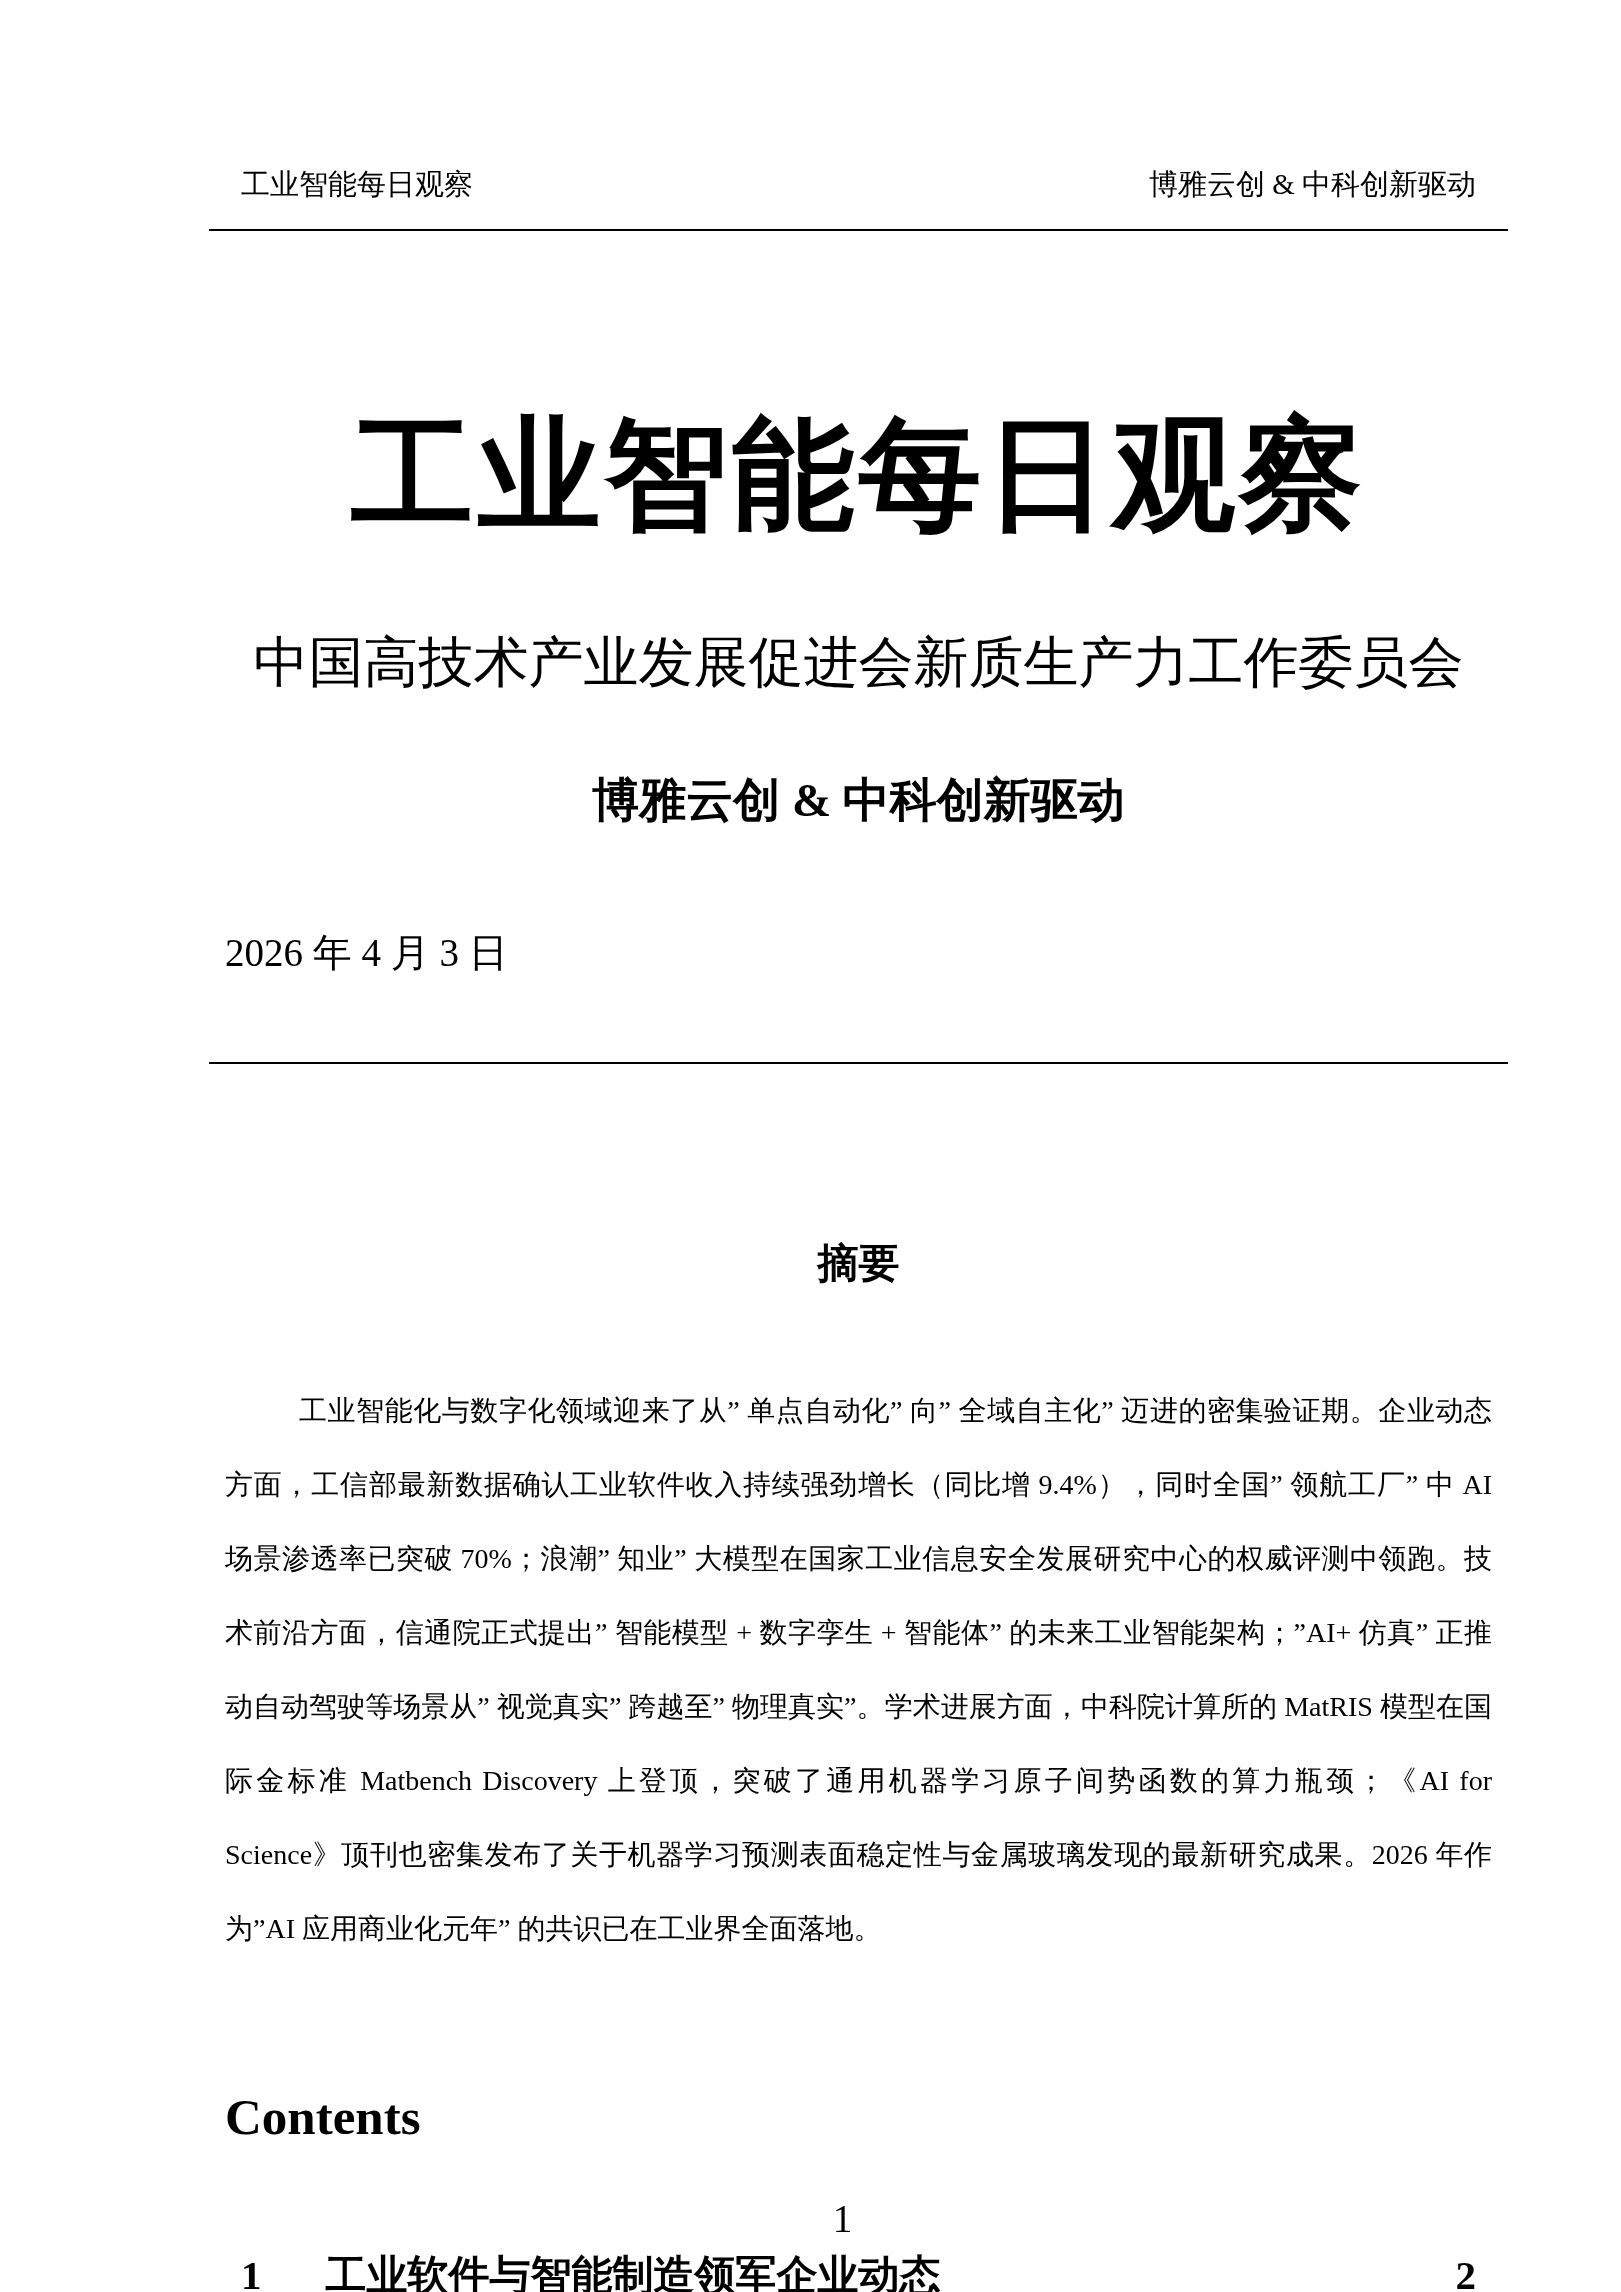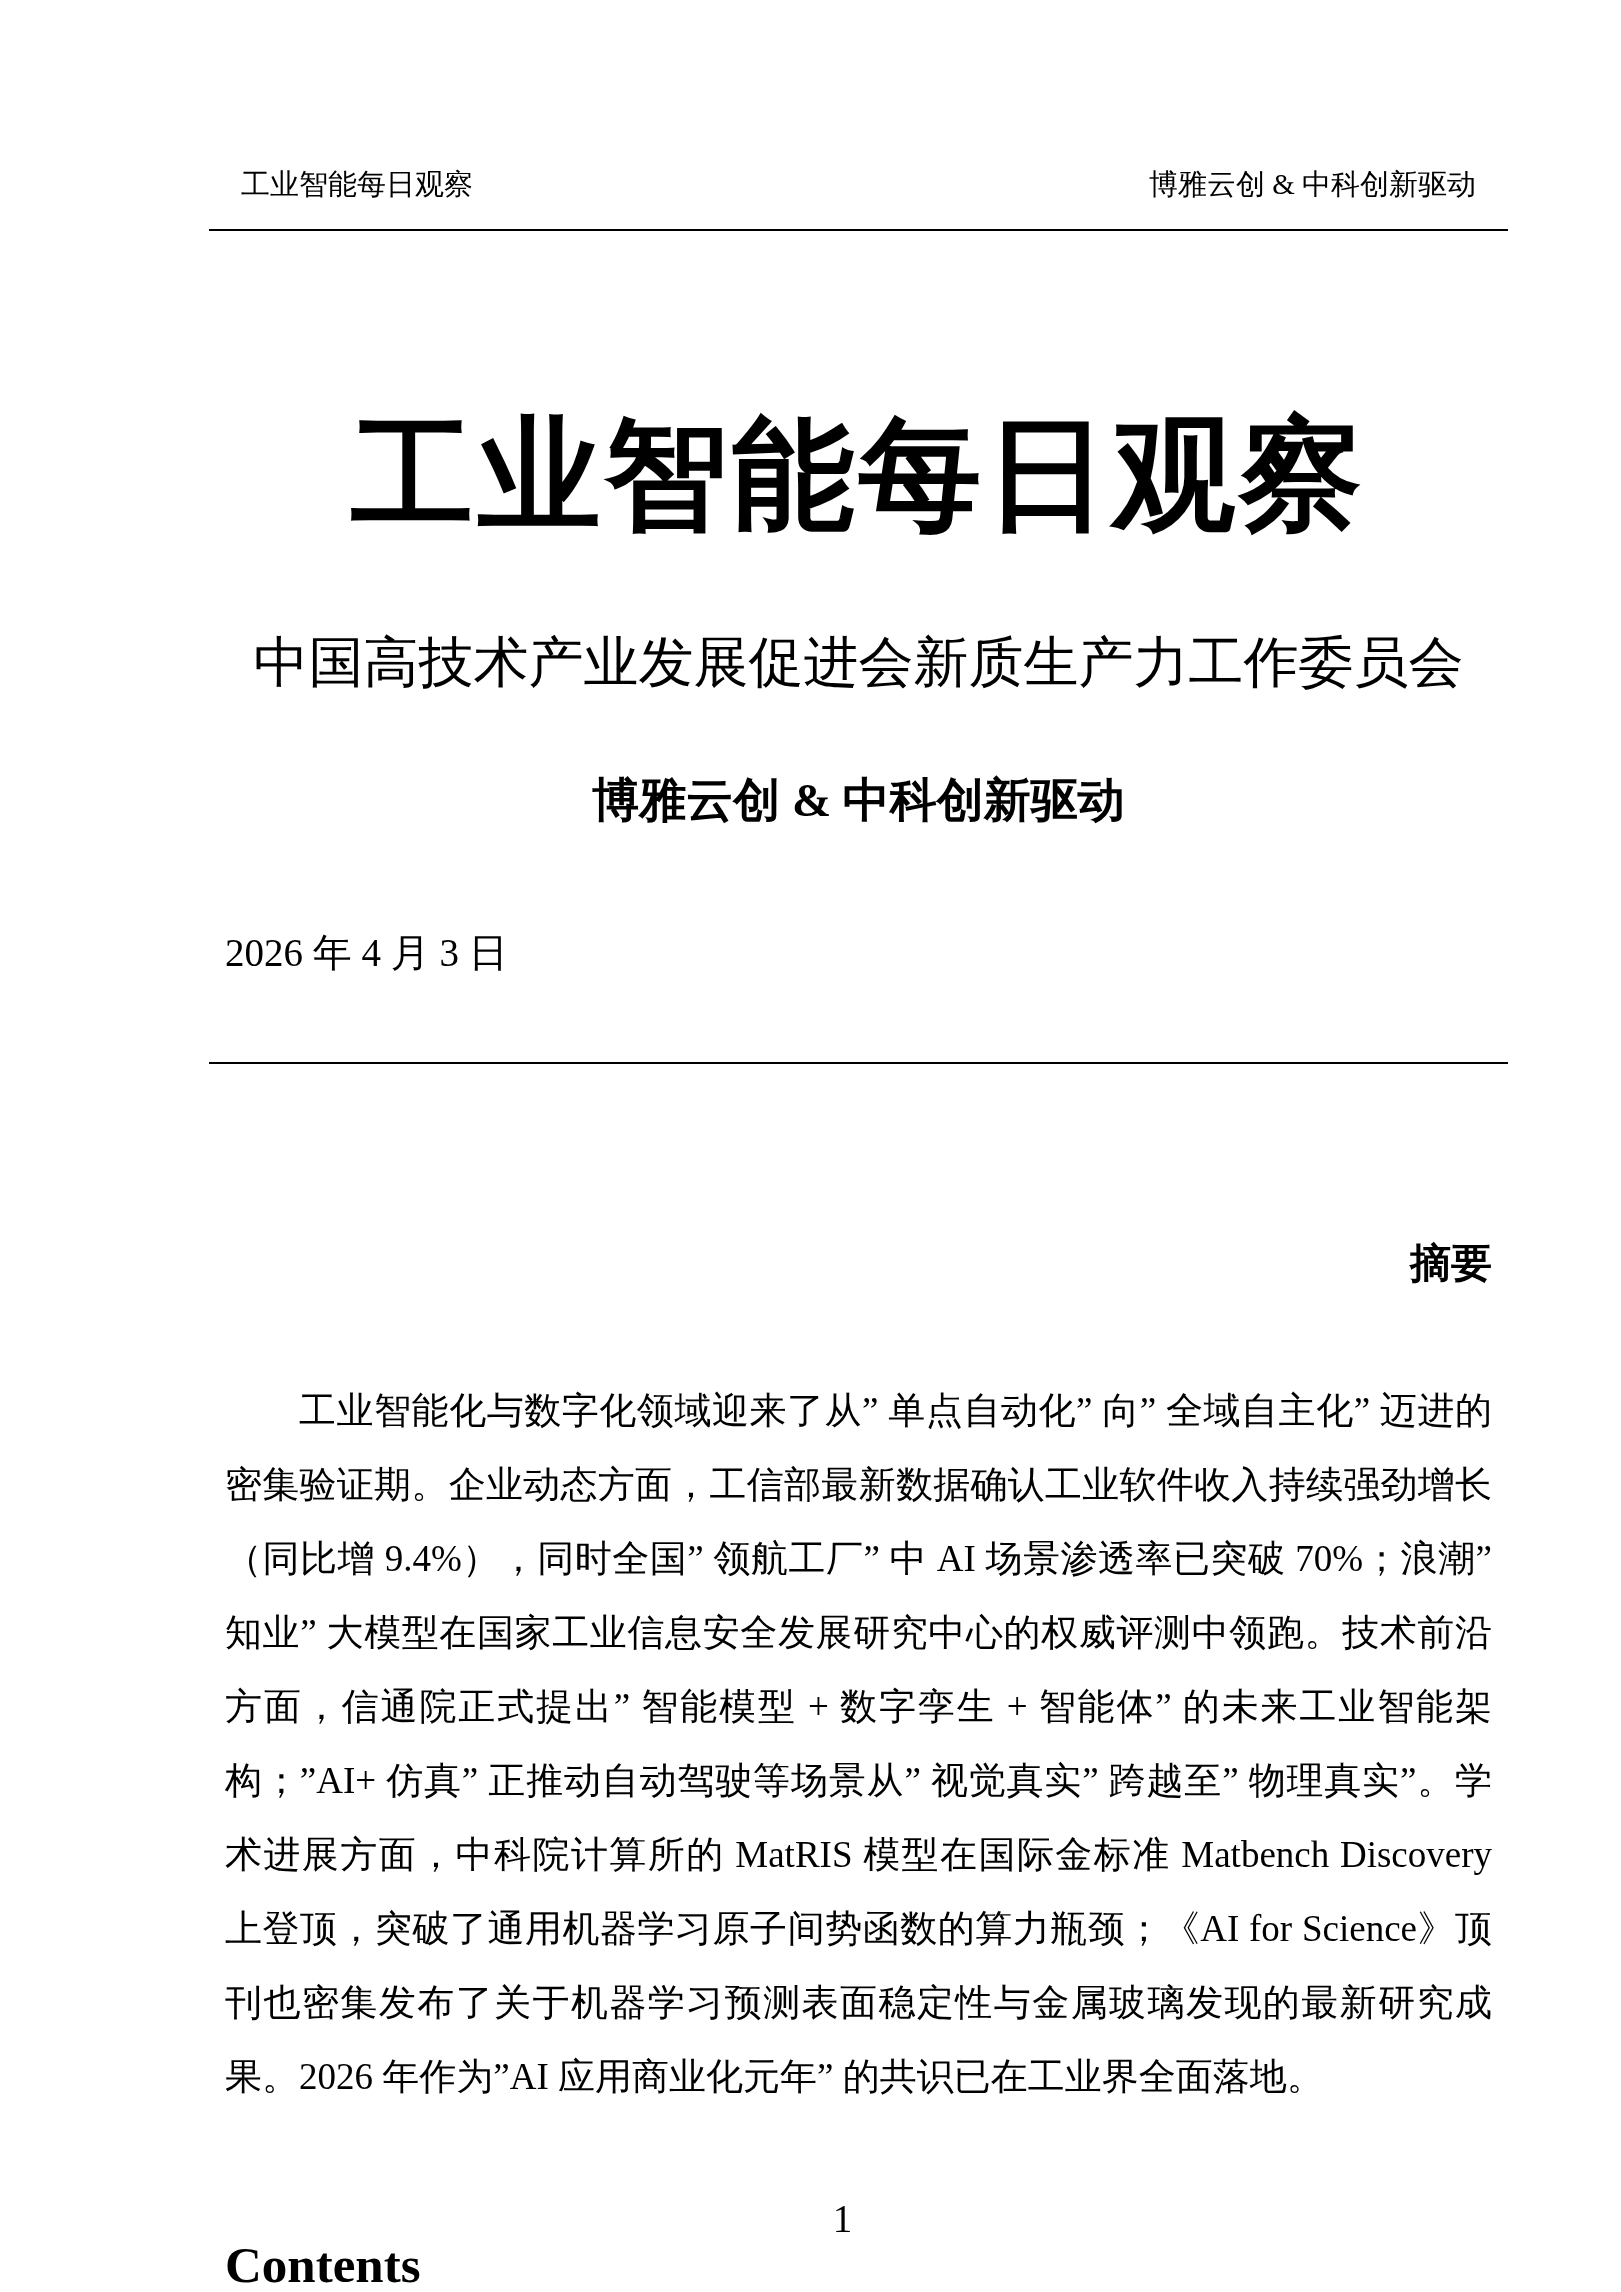--- a/index.html
+++ b/index.html
@@ -63,28 +63,28 @@
   }
   .divider {
     margin-top: 69px;
     border: none;
     border-top: 2px solid #000000;
     height: 0;
   }
   
   .abstract-heading {
     margin-top: 127px;
-    text-align: right;
+    text-align: center;
     font-size: 41px;
     line-height: 49px;
     font-weight: bold;
   }
   .abstract-text {
     margin-top: 54px;
-    font-size: 37px;
+    font-size: 28px;
     line-height: 74px;
     text-align: justify;
     text-indent: 74px;
   }
   
   .contents-heading {
     margin-top: 93px;
     font-size: 51px;
     line-height: 53px;
     font-weight: bold;

